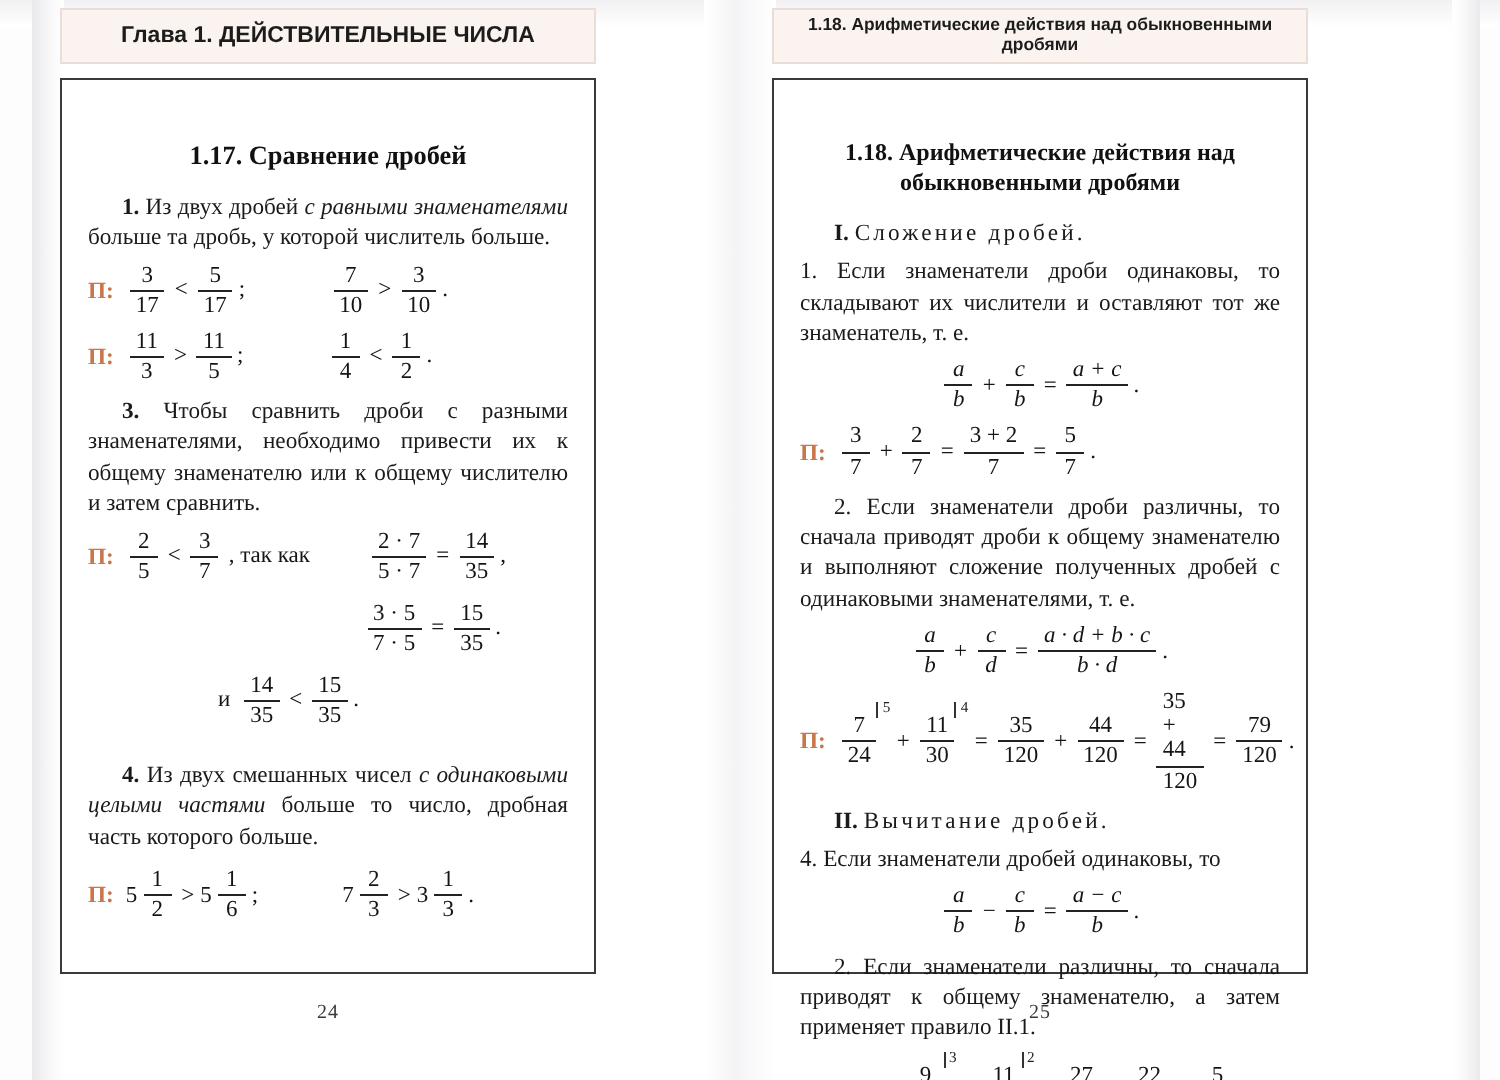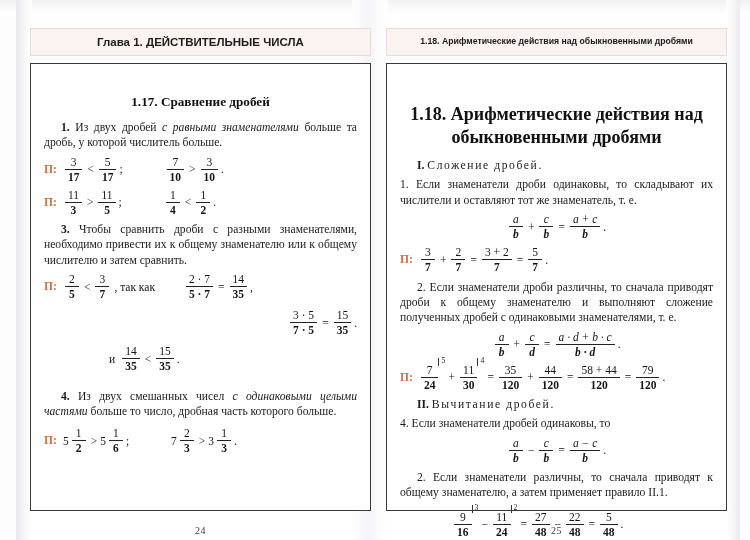--- a/index.html
+++ b/index.html
@@ -47,22 +47,22 @@
     background: linear-gradient(to left, #ebebee, #fbfbfc 70%, #ffffff);
   }
   .scan-shade-top {
     position: absolute;
     left: 0; right: 0; top: 0; height: 14px;
     background: linear-gradient(to bottom, #f1f1f3, #ffffff);
   }
 
   .page {
     position: absolute;
-    top: 28px;
-    width: 341px;
+    top: 4px;
+    width: 268px;
     height: 512px;
   }
   .page-left  { left: 30px; }
   .page-right { left: 386px; }
 
   
   .running-header {
     height: 28px;
     background: #faf3ef;
     border: 1px solid #e8ded6;
@@ -72,21 +72,21 @@
     box-sizing: border-box;
   }
   .running-header-text {
     font-family: "Liberation Sans", sans-serif;
     font-weight: bold;
     color: #1c1c1c;
     text-align: center;
     line-height: 1.1;
   }
   .rh-left  .running-header-text { font-size: 11.5px; }
-  .rh-right .running-header-text { font-size: 8.7px; text-align: right; }
+  .rh-right .running-header-text { font-size: 8.7px; }
 
   
   .content-frame {
     margin-top: 7px;
     height: 448px;
     border: 1.4px solid #3a3a3a;
     box-sizing: border-box;
     padding: 26px 13px 8px 13px;
     background: #ffffff;
     position: relative;
@@ -94,22 +94,22 @@
 
   .section-title {
     text-align: center;
     font-weight: bold;
     font-size: 13.2px;
     color: #111;
     line-height: 1.28;
     margin: 4px 0 9px 0;
   }
   .page-right .section-title {
-    font-size: 18px;
-    margin: 13px 0 9px 0;
+    font-size: 12px;
+    margin: 3px 0 9px 0;
   }
 
   p.para {
     margin: 0 0 4px 0;
     font-size: 11.6px;
     line-height: 1.33;
     text-align: justify;
     color: #1a1a1a;
     text-indent: 17px;
   }
@@ -160,21 +160,20 @@
   }
   .frac .bar {
     width: 100%;
     min-width: 14px;
     height: 1px;
     background: #222;
   }
   .frac .bot {
     padding: 1px 3px 0 3px;
     font-size: 11.5px;
-    font-weight: bold;
   }
   .frac.italic .top, .frac.italic .bot { font-style: italic; }
 
   
   .frac .mult {
     position: absolute;
     top: -7px;
     left: 100%;
     font-size: 7.6px;
     white-space: nowrap;
@@ -208,21 +207,21 @@
     font-size: 11.5px;
   }
   .mixed .whole { margin-right: 1px; }
 
   .gap-wide { width: 42px; display: inline-block; }
   .gap-mid  { width: 24px; display: inline-block; }
 
   .stack-right {
     display: flex;
     flex-direction: column;
-    align-items: flex-end;
+    align-items: center;
     padding-left: 104px;
   }
   .stack-right .formula-row { margin: 3px 0; }
   .vspace-10 { height: 10px; }
 
   
   .page-number {
     position: absolute;
     bottom: 4px;
     width: 100%;
@@ -552,21 +551,21 @@
         <span class="bot">120</span>
       </span>
       <span class="op">+</span>
       <span class="frac">
         <span class="top">44</span>
         <span class="bar"></span>
         <span class="bot">120</span>
       </span>
       <span class="op">=</span>
       <span class="frac">
-        <span class="top">58 + 44</span>
+        <span class="top">35 + 44</span>
         <span class="bar"></span>
         <span class="bot">120</span>
       </span>
       <span class="op">=</span>
       <span class="frac">
         <span class="top">79</span>
         <span class="bar"></span>
         <span class="bot">120</span>
       </span>
       <span class="tail">.</span>

